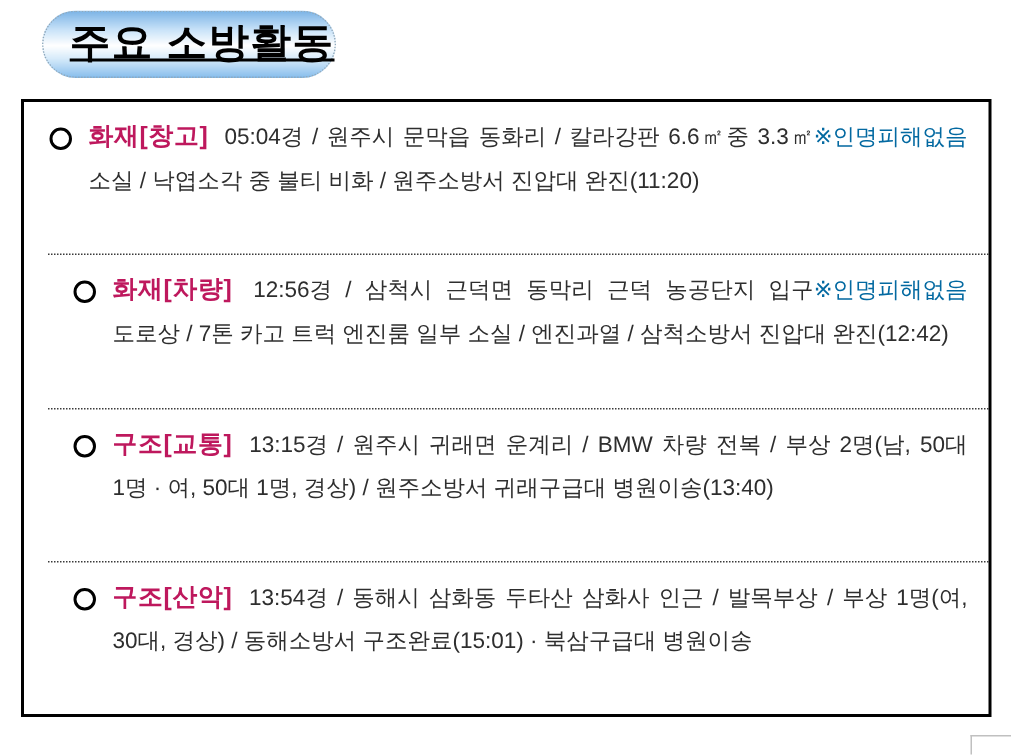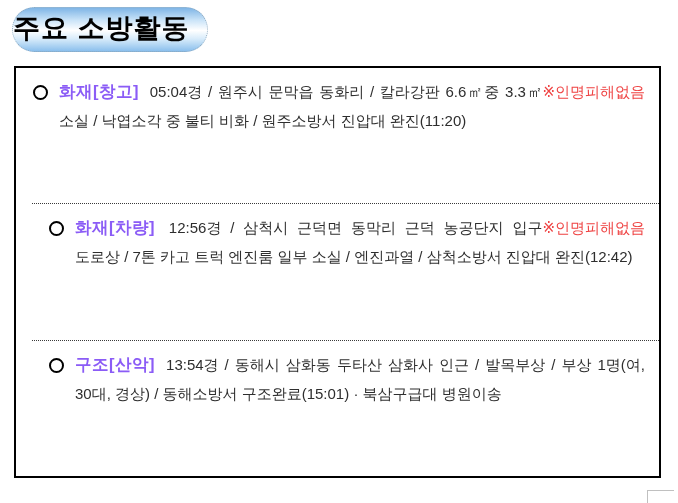--- a/index.html
+++ b/index.html
@@ -11,36 +11,37 @@
     width: 678px;
     height: 503px;
     position: relative;
     overflow: hidden;
     font-family: "Liberation Sans", "DejaVu Sans", sans-serif;
   }
 
   
   .title-badge {
     position: absolute;
-    left: 12px;
+    left: 28px;
     top: 7px;
     width: 196px;
     height: 45px;
     box-sizing: border-box;
     border: 1px dotted #8fa9bd;
     border-radius: 23px;
     background: linear-gradient(180deg,
       #7fb5e6 0%,
       #c9e3f8 28%,
       #ffffff 52%,
       #d7ebfa 72%,
       #8cc0ed 100%);
     display: flex;
     align-items: center;
-    justify-content: flex-start;
+    justify-content: flex-end;
+    text-decoration: underline;
   }
   .title-badge .label {
     font-size: 27px;
     font-weight: bold;
     color: #000000;
     letter-spacing: 1px;
     line-height: 1;
     padding-bottom: 2px;
   }
 
@@ -82,28 +83,28 @@
     left: 1px;
     top: 8px;
     width: 11px;
     height: 11px;
     border: 2.5px solid #000000;
     border-radius: 50%;
     background: #ffffff;
   }
   .cat {
     font-weight: bold;
-    color: #8b5cf6;
+    color: #be185d;
     font-size: 16.5px;
     letter-spacing: 0.5px;
     margin-right: 5px;
   }
   .note {
     float: right;
-    color: #ef4444;
+    color: #0369a1;
   }
 
   
   .corner-artifact {
     position: absolute;
     left: 647px;
     top: 490px;
     width: 26px;
     height: 13px;
     border-left: 1px solid #c0c0c0;
@@ -131,20 +132,27 @@
   <div class="incident-row">
     <p class="incident-para">
       <span class="bullet"></span>
       <span class="cat">화재[차량]</span>
       <span class="note">※인명피해없음</span>
       <span>12:56경 / 삼척시 근덕면 동막리 근덕 농공단지 입구 도로상 / 7톤 카고 트럭 엔진룸 일부 소실 / 엔진과열 / 삼척소방서 진압대 완진(12:42)</span>
     </p>
   </div>
 
 
+  <div class="incident-row">
+    <p class="incident-para">
+      <span class="bullet"></span>
+      <span class="cat">구조[교통]</span>
+      <span>13:15경 / 원주시 귀래면 운계리 / BMW 차량 전복 / 부상 2명(남, 50대 1명 · 여, 50대 1명, 경상) / 원주소방서 귀래구급대 병원이송(13:40)</span>
+    </p>
+  </div>
 
   <div class="incident-row">
     <p class="incident-para">
       <span class="bullet"></span>
       <span class="cat">구조[산악]</span>
       <span>13:54경 / 동해시 삼화동 두타산 삼화사 인근 / 발목부상 / 부상 1명(여, 30대, 경상) / 동해소방서 구조완료(15:01)  · 북삼구급대 병원이송</span>
     </p>
   </div>
 
 </div>

